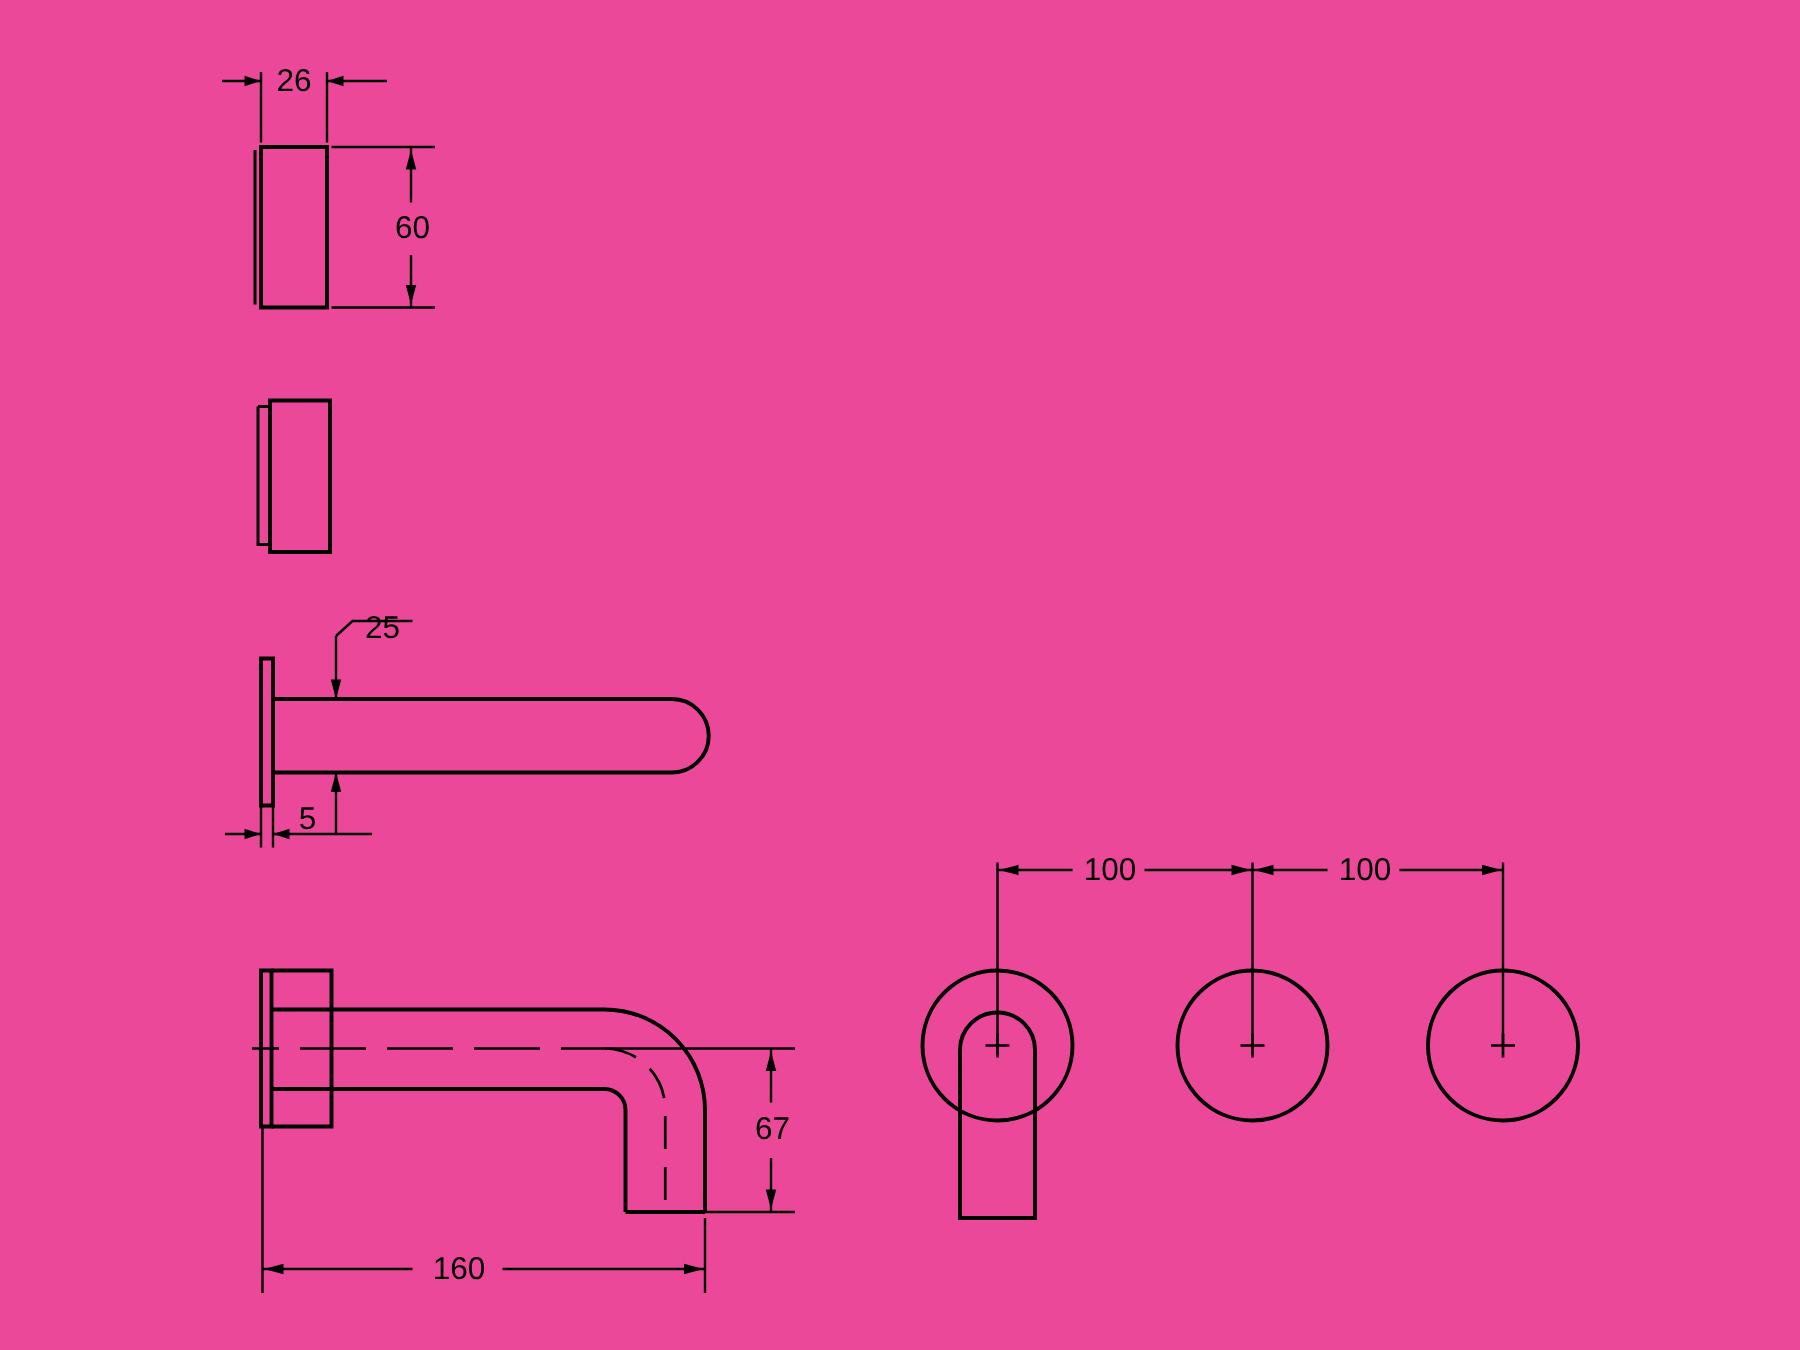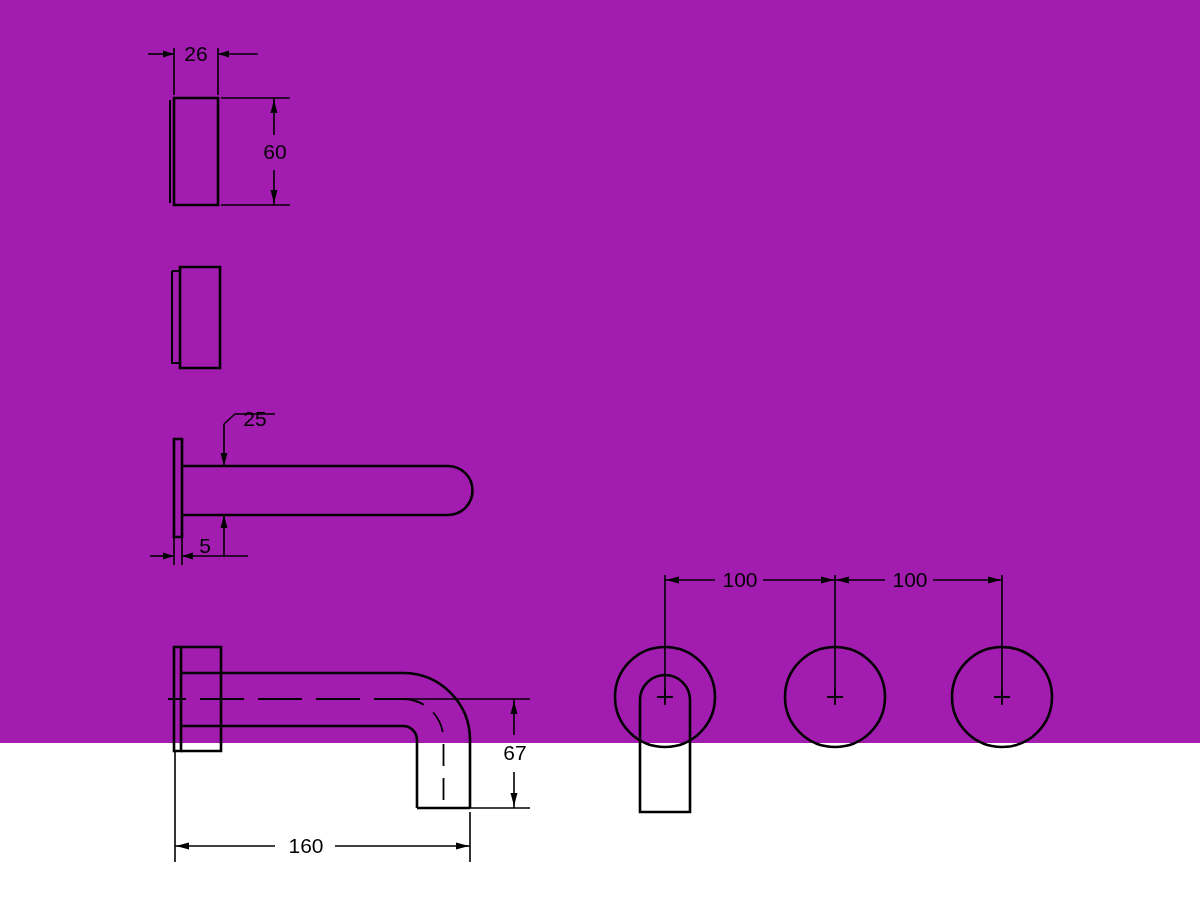--- a/index.html
+++ b/index.html
@@ -10,22 +10,22 @@
   }
   body {
     width: 1200px;
     height: 900px;
     font-family: "Liberation Sans", sans-serif;
     overflow: hidden;
   }
   #drawing-root {
     position: relative;
     width: 1200px;
-    height: 743px;
-    background: #a21caf;
+    height: 900px;
+    background: #ec4899;
   }
   svg#drawing {
     display: block;
     width: 1200px;
     height: 900px;
   }
   .part-line {
     fill: none;
     stroke: #000000;
     stroke-width: 2.6;

